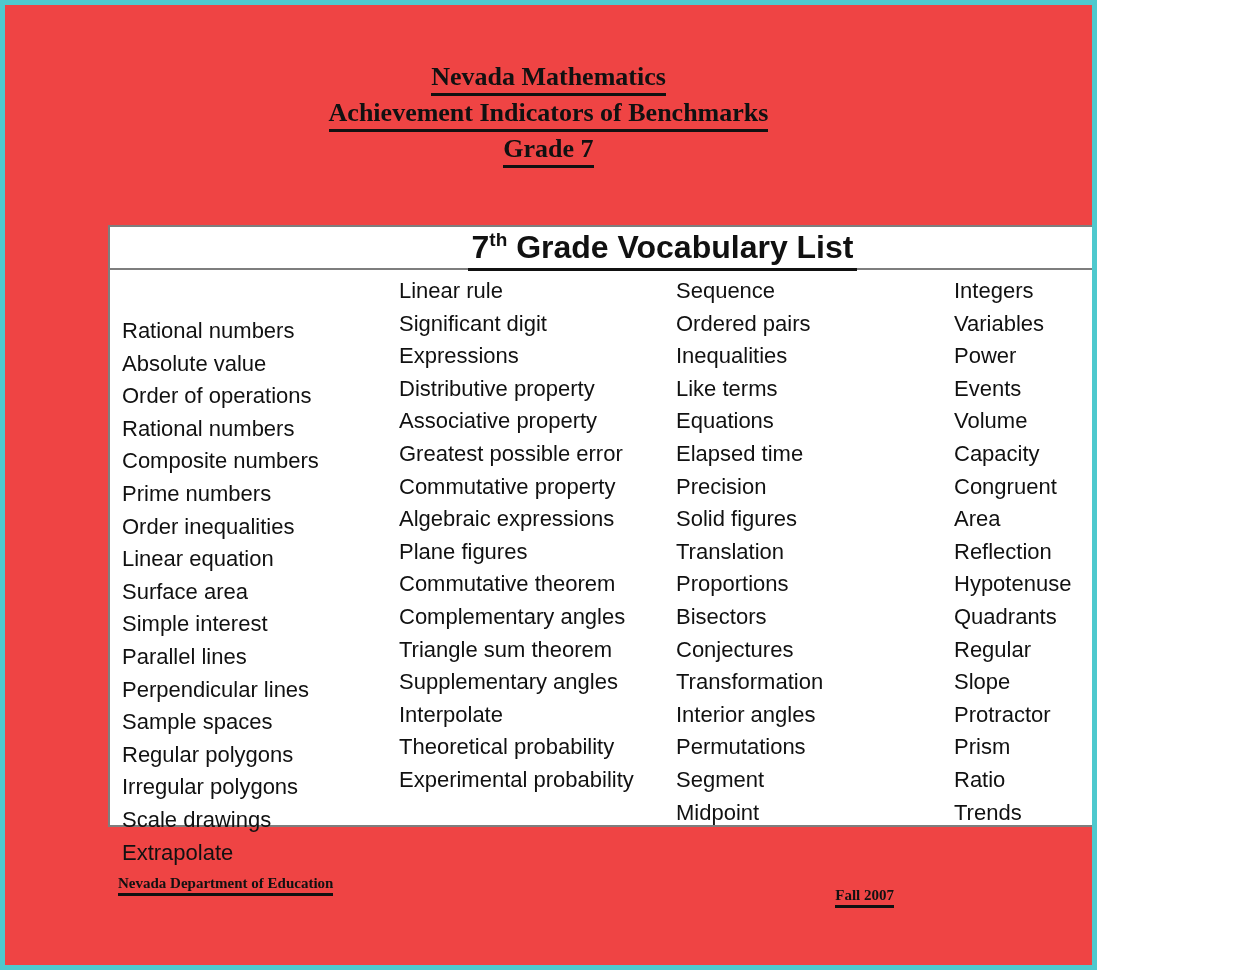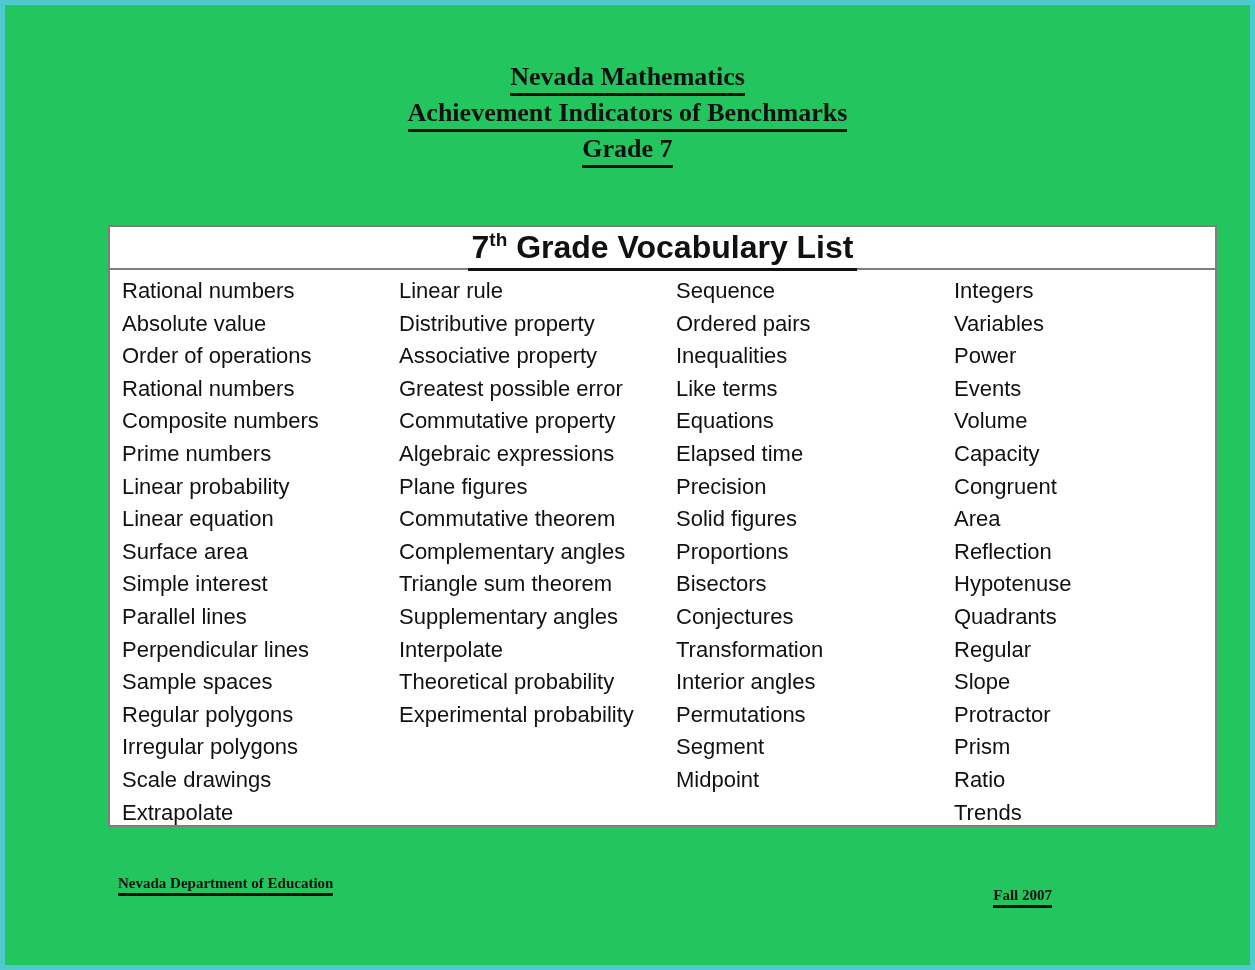--- a/index.html
+++ b/index.html
@@ -4,23 +4,23 @@
 <style>
   :root {
     --page-border: #4ec9ce;
     --table-border: #7e7e7e;
     --ink: #111111;
   }
   * { margin: 0; padding: 0; box-sizing: border-box; }
   html, body { background: #ffffff; }
   .page {
     position: relative;
-    width: 1255px;
+    width: 1097px;
     height: 970px;
-    background: #22c55e;
+    background: #ef4444;
     border: 5px solid var(--page-border);
     overflow: hidden;
     color: var(--ink);
   }
 
   
   .doc-header {
     margin-top: 55px;
     text-align: center;
     font-family: "Liberation Serif", serif;
@@ -64,21 +64,21 @@
     font-size: 19px;
     vertical-align: super;
     line-height: 0;
   }
   .vocab-body {
     display: grid;
     grid-template-columns: 277px 275px 275px 278px;
     padding-top: 5px;
   }
   .vocab-col { overflow: hidden; }
-  .vocab-col.c0 { padding-left: 12px; }
+  .vocab-col.c0 { padding-left: 12px; margin-top: 40px; }
   .vocab-col.c1 { padding-left: 12px; }
   .vocab-col.c2 { padding-left: 14px; }
   .vocab-col.c3 { padding-left: 17px; }
   .vocab-item {
     font-family: "Liberation Sans", sans-serif;
     font-size: 22px;
     height: 32.6px;
     line-height: 32.6px;
     white-space: nowrap;
     color: var(--ink);
@@ -114,34 +114,36 @@
       <span class="tline"><span>7</span><sup>th</sup><span> Grade Vocabulary List</span></span>
     </div>
     <div class="vocab-body">
       <div class="vocab-col c0">
           <div class="vocab-item">Rational numbers</div>
           <div class="vocab-item">Absolute value</div>
           <div class="vocab-item">Order of operations</div>
           <div class="vocab-item">Rational numbers</div>
           <div class="vocab-item">Composite numbers</div>
           <div class="vocab-item">Prime numbers</div>
-          <div class="vocab-item">Linear probability</div>
+          <div class="vocab-item">Order inequalities</div>
           <div class="vocab-item">Linear equation</div>
           <div class="vocab-item">Surface area</div>
           <div class="vocab-item">Simple interest</div>
           <div class="vocab-item">Parallel lines</div>
           <div class="vocab-item">Perpendicular lines</div>
           <div class="vocab-item">Sample spaces</div>
           <div class="vocab-item">Regular polygons</div>
           <div class="vocab-item">Irregular polygons</div>
           <div class="vocab-item">Scale drawings</div>
           <div class="vocab-item">Extrapolate</div>
         </div>
       <div class="vocab-col c1">
           <div class="vocab-item">Linear rule</div>
+          <div class="vocab-item">Significant digit</div>
+          <div class="vocab-item">Expressions</div>
           <div class="vocab-item">Distributive property</div>
           <div class="vocab-item">Associative property</div>
           <div class="vocab-item">Greatest possible error</div>
           <div class="vocab-item">Commutative property</div>
           <div class="vocab-item">Algebraic expressions</div>
           <div class="vocab-item">Plane figures</div>
           <div class="vocab-item">Commutative theorem</div>
           <div class="vocab-item">Complementary angles</div>
           <div class="vocab-item">Triangle sum theorem</div>
           <div class="vocab-item">Supplementary angles</div>
@@ -151,20 +153,21 @@
         </div>
       <div class="vocab-col c2">
           <div class="vocab-item">Sequence</div>
           <div class="vocab-item">Ordered pairs</div>
           <div class="vocab-item">Inequalities</div>
           <div class="vocab-item">Like terms</div>
           <div class="vocab-item">Equations</div>
           <div class="vocab-item">Elapsed time</div>
           <div class="vocab-item">Precision</div>
           <div class="vocab-item">Solid figures</div>
+          <div class="vocab-item">Translation</div>
           <div class="vocab-item">Proportions</div>
           <div class="vocab-item">Bisectors</div>
           <div class="vocab-item">Conjectures</div>
           <div class="vocab-item">Transformation</div>
           <div class="vocab-item">Interior angles</div>
           <div class="vocab-item">Permutations</div>
           <div class="vocab-item">Segment</div>
           <div class="vocab-item">Midpoint</div>
         </div>
       <div class="vocab-col c3">

